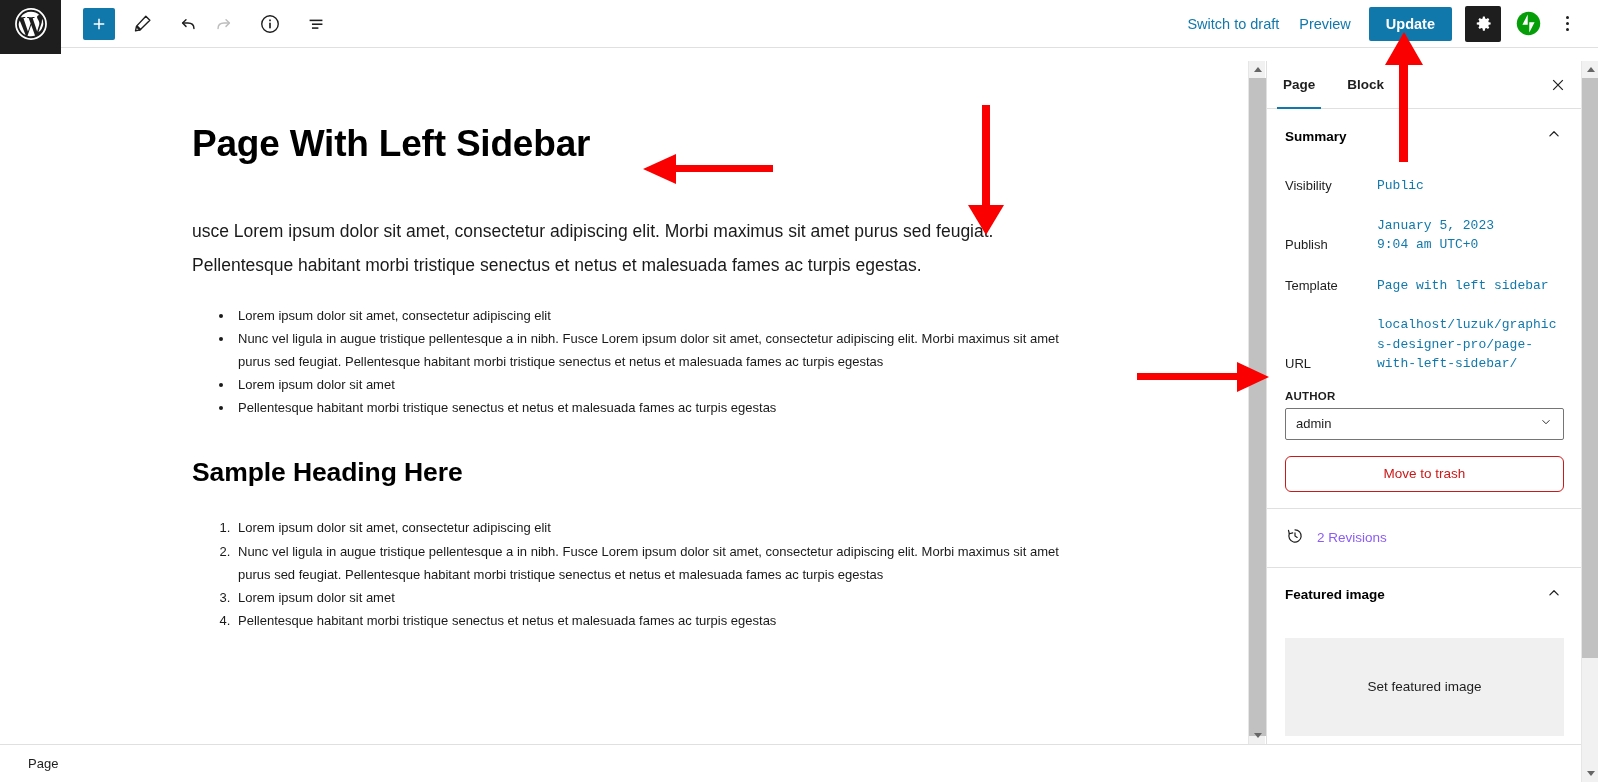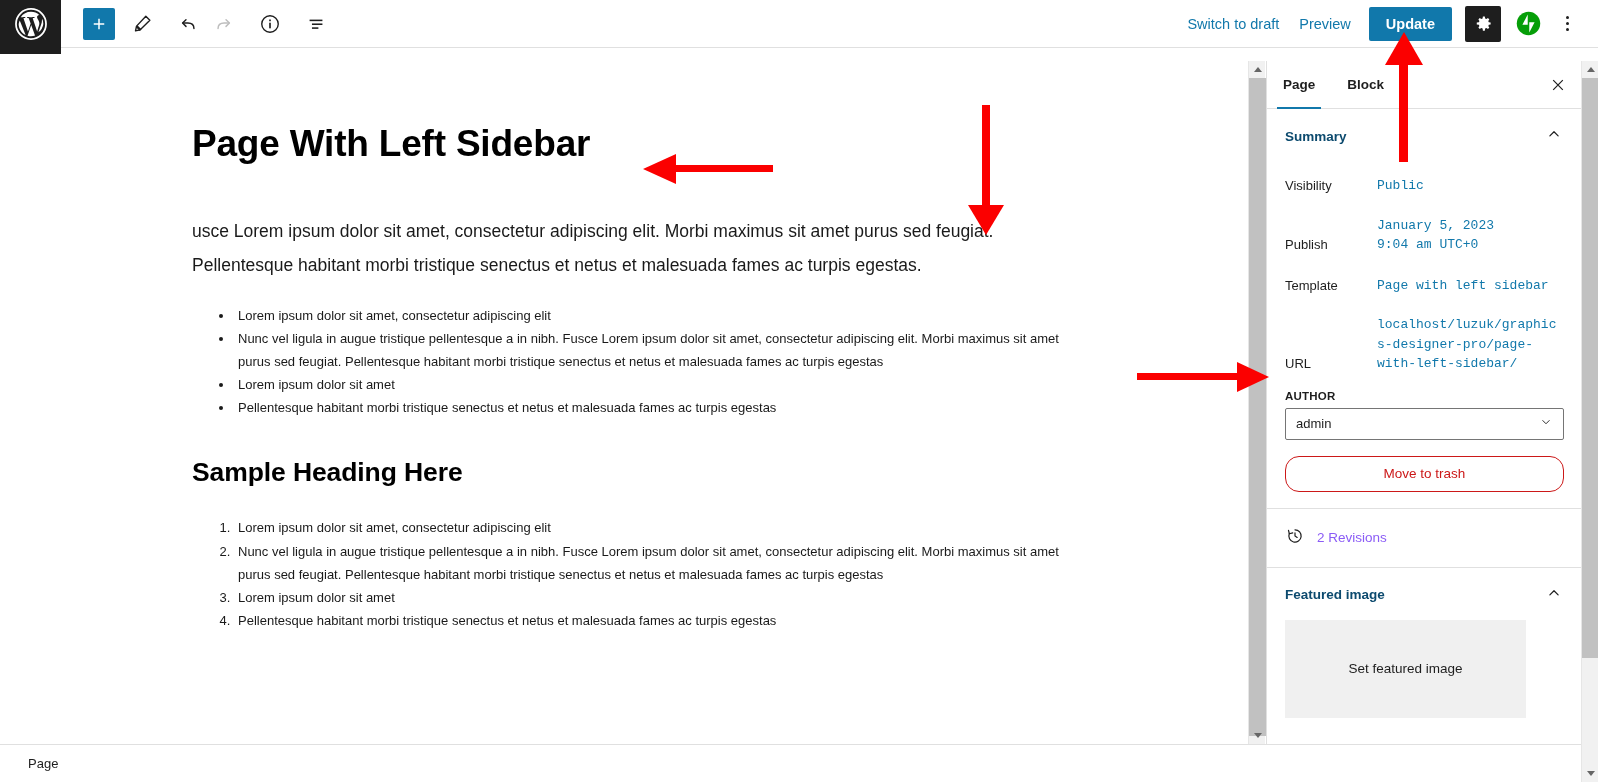--- a/index.html
+++ b/index.html
@@ -141,21 +141,21 @@
   }
   .sb-close {
     margin-left: auto; width: 46px; display: flex; align-items: center;
     justify-content: center; background: transparent; border: none; cursor: pointer;
   }
 
   .panel-head {
     display: flex; align-items: center; justify-content: space-between;
     padding: 16px 18px 14px 18px; cursor: pointer;
   }
-  .panel-title { font-size: 13.5px; font-weight: 600; color: #0c4a6e; }
+  .panel-title { font-size: 13.5px; font-weight: 600; color: #000000; }
   .chev { display: block; }
 
   .kv-row {
     display: flex; padding: 6px 18px 6px 18px; align-items: flex-end;
     min-height: 30px;
     margin-top: 8px;
   }
   .kv-key {
     width: 92px; flex: 0 0 92px; font-size: 13px; color: #1e1e1e;
     line-height: 1.5; padding-top: 1px;
@@ -176,33 +176,33 @@
   .author-select {
     margin: 0 18px; width: 279px; height: 32px;
     border: 1px solid #757575; border-radius: 2px;
     background: #fff; font-size: 13px; color: #1e1e1e;
     padding: 0 10px; display: flex; align-items: center;
     justify-content: space-between; cursor: pointer;
     font-family: "Liberation Sans", sans-serif;
   }
   .trash-btn {
     margin: 16px 18px 16px 18px; width: 279px; height: 36px;
-    border: 1px solid #cc1818; border-radius: 14px; background: #fff;
+    border: 1px solid #cc1818; border-radius: 6px; background: #fff;
     color: #cc1818; font-size: 13.5px; cursor: pointer;
     display: flex; align-items: center; justify-content: center;
     font-family: "Liberation Sans", sans-serif;
   }
   .divider { height: 1px; background: #e0e0e0; }
   .revisions {
     display: flex; align-items: center; gap: 12px;
     padding: 17px 18px; cursor: pointer;
   }
   .rev-label { font-size: 13.5px; color: #8b5cf6; }
   .featured-box {
-    margin: 0 18px; width: 241px; height: 98px; background: #f0f0f0;
+    margin: 18px 18px; width: 279px; height: 98px; background: #f0f0f0;
     display: flex; align-items: center; justify-content: center;
     cursor: pointer; font-size: 13.5px; color: #1e1e1e;
     border: none; font-family: "Liberation Sans", sans-serif;
   }
 
   
   .sb-scroll {
     position: absolute; top: 61px; left: 1581px;
     width: 17px; height: 721px; background: #f1f1f1;
     border-left: 1px solid #e6e6e6;

